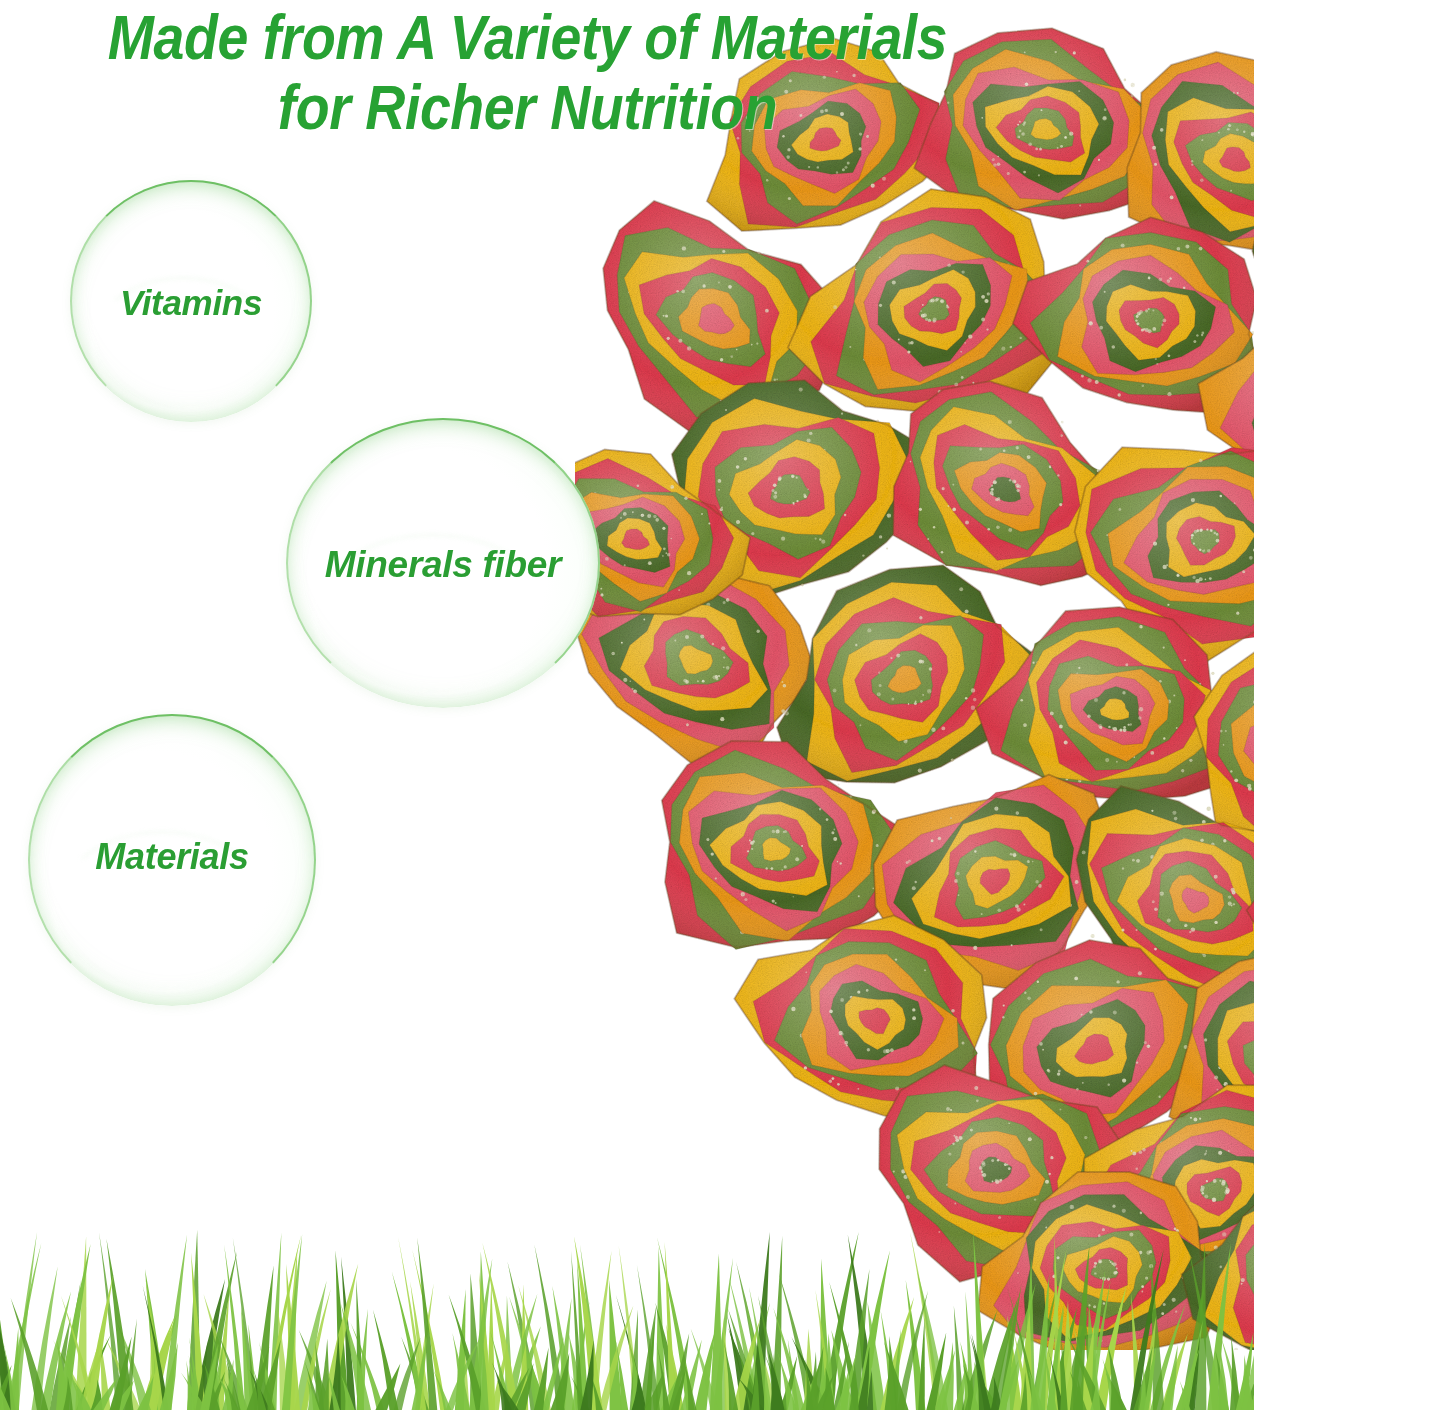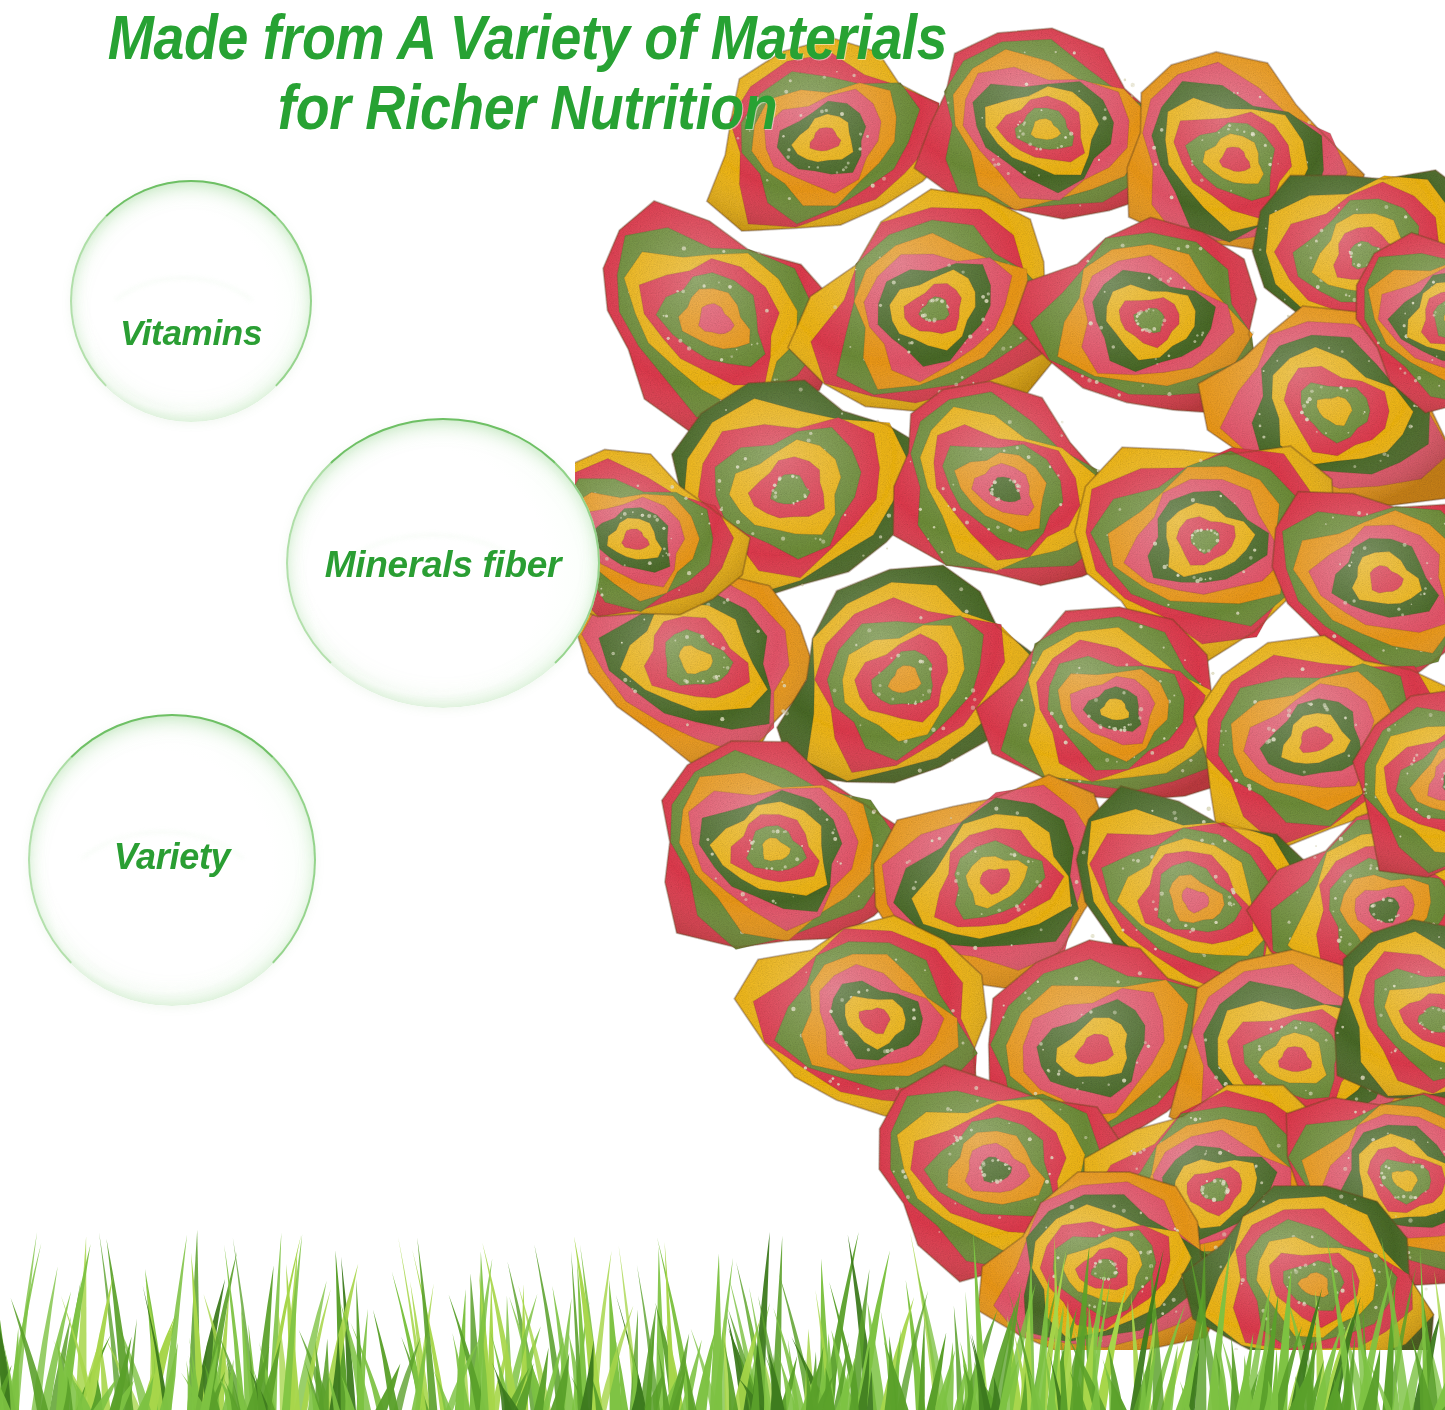--- a/index.html
+++ b/index.html
@@ -7,21 +7,21 @@
     background: #ffffff;
   }
   body {
     width: 1445px; height: 1410px;
     position: relative; overflow: hidden;
     font-family: "Liberation Sans", "DejaVu Sans", sans-serif;
   }
 
   #stage {
     position: absolute; inset: 0;
-    width: 1445px; height: 1410px;
+    width: 1254px; height: 1410px;
     background: #ffffff;
     overflow: hidden;
   }
 
   
   #headline {
     position: absolute;
     left: 0; top: 2px;
     width: 1055px;
     text-align: center;
@@ -94,21 +94,21 @@
     color: #2a9e33;
     font-family: "Liberation Sans", "DejaVu Sans", sans-serif;
     font-weight: 700;
     font-style: italic;
     letter-spacing: -0.3px;
     white-space: nowrap;
     z-index: 2;
   }
 
   #bubble-vitamins      { left: 70px;  top: 180px; width: 242px; height: 242px; }
-  #bubble-vitamins .bubble-label      { top: 103px; font-size: 35px; margin-top: 30px; }
+  #bubble-vitamins .bubble-label      { top: 103px; font-size: 35px; }
   #bubble-dietary-fiber { left: 286px; top: 418px; width: 314px; height: 290px; }
   #bubble-dietary-fiber .bubble-label { top: 126px; font-size: 37px; }
   #bubble-minerals      { left: 28px;  top: 714px; width: 288px; height: 292px; }
   #bubble-minerals .bubble-label      { top: 122px; font-size: 36px; }
   #bubble-protein       { left: 304px; top: 964px; width: 272px; height: 276px; }
   #bubble-protein .bubble-label       { top: 112px; font-size: 35px; }
 
   
   #food-pile {
     position: absolute;
@@ -139,21 +139,21 @@
 
   <div class="bubble" id="bubble-vitamins">
     <span class="bubble-label">Vitamins</span>
   </div>
 
   <div class="bubble" id="bubble-dietary-fiber">
     <span class="bubble-label">Minerals fiber</span>
   </div>
 
   <div class="bubble" id="bubble-minerals">
-    <span class="bubble-label">Variety</span>
+    <span class="bubble-label">Materials</span>
   </div>
 
 
   <div id="food-pile">
     <svg viewBox="0 0 880 1330" preserveAspectRatio="none" aria-hidden="true">
       <defs>
         <filter id="grain" x="-15%" y="-15%" width="130%" height="130%">
           <feTurbulence type="fractalNoise" baseFrequency="0.9" numOctaves="3" seed="7" result="n"></feTurbulence>
           <feColorMatrix in="n" type="saturate" values="0" result="ng"></feColorMatrix>
           <feComponentTransfer in="ng" result="nc">

